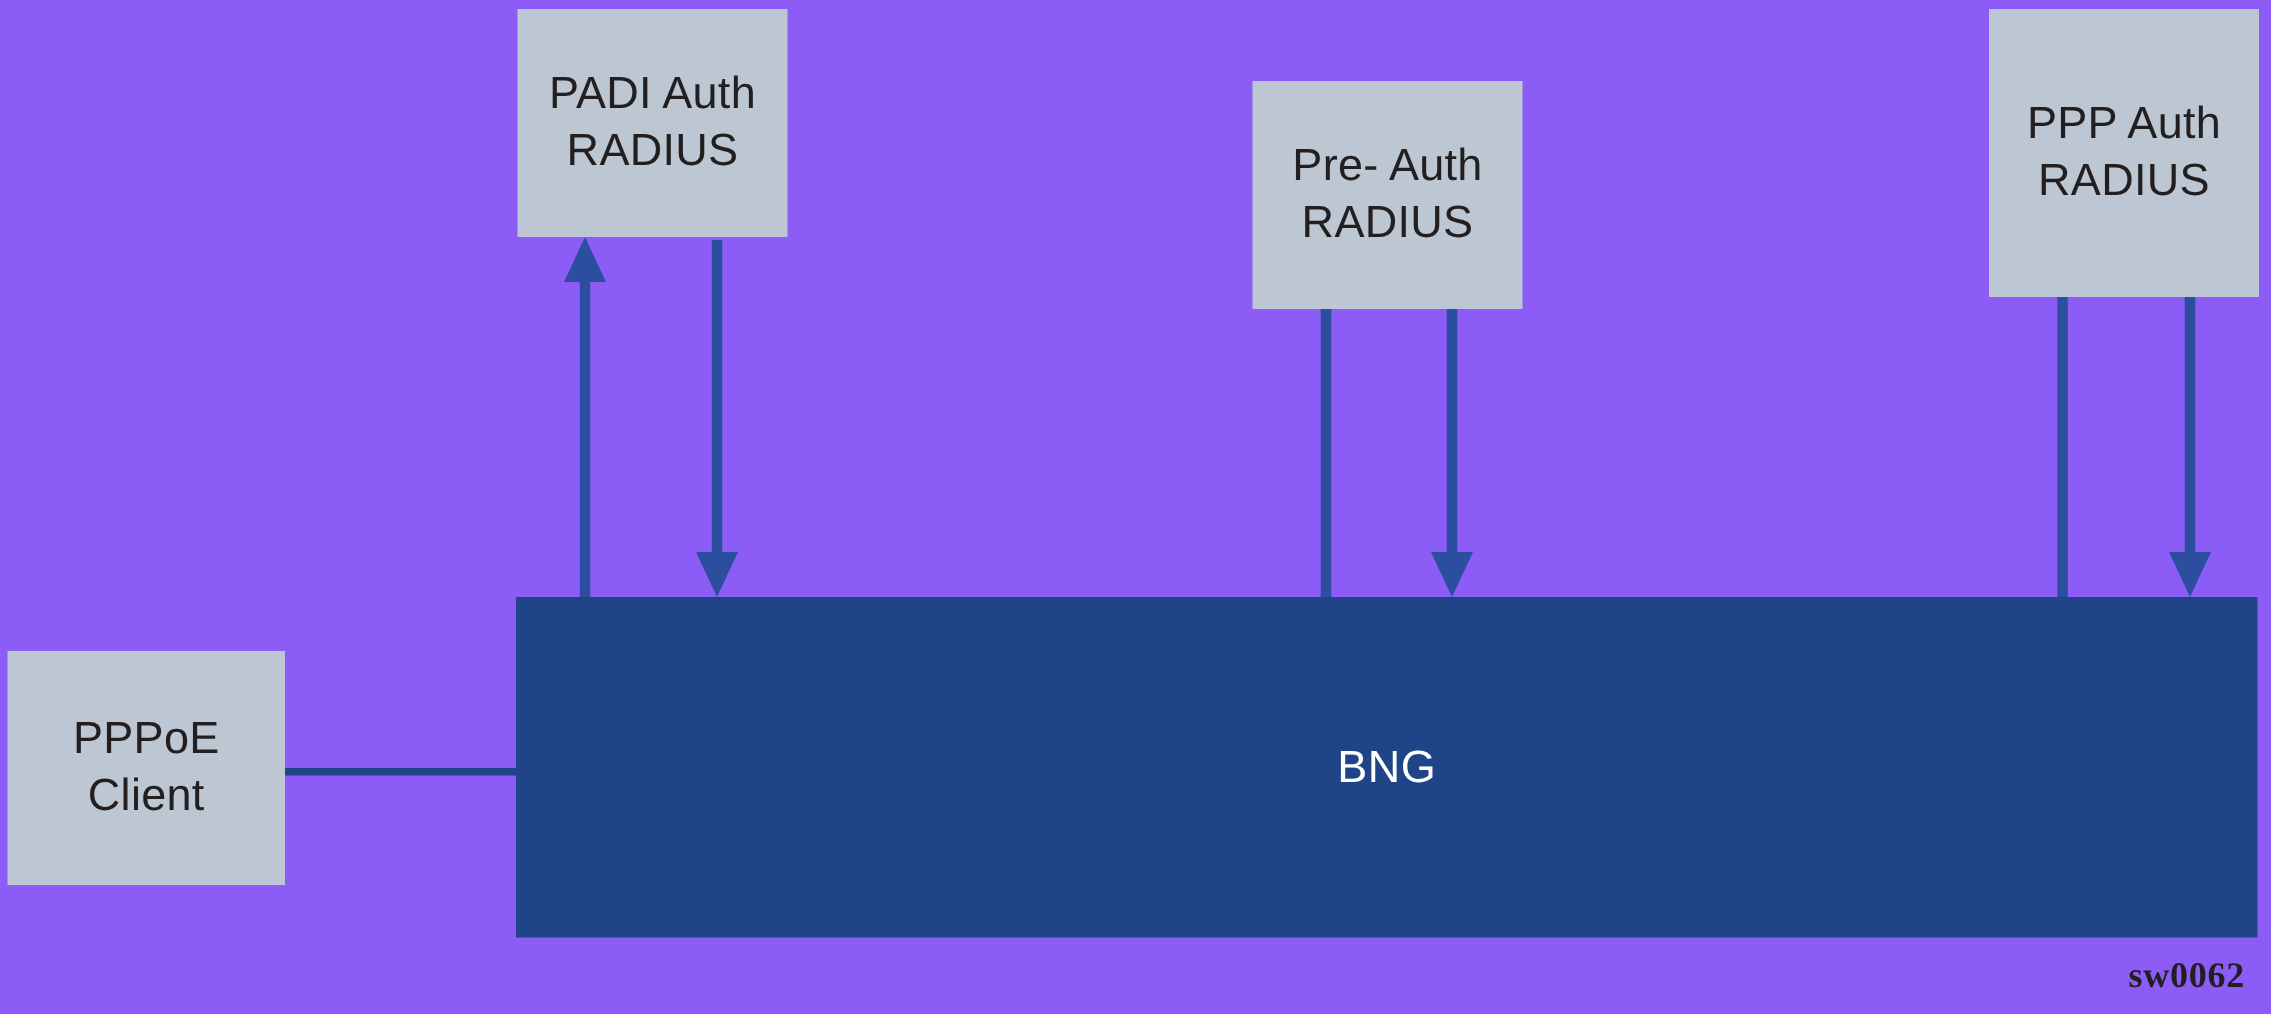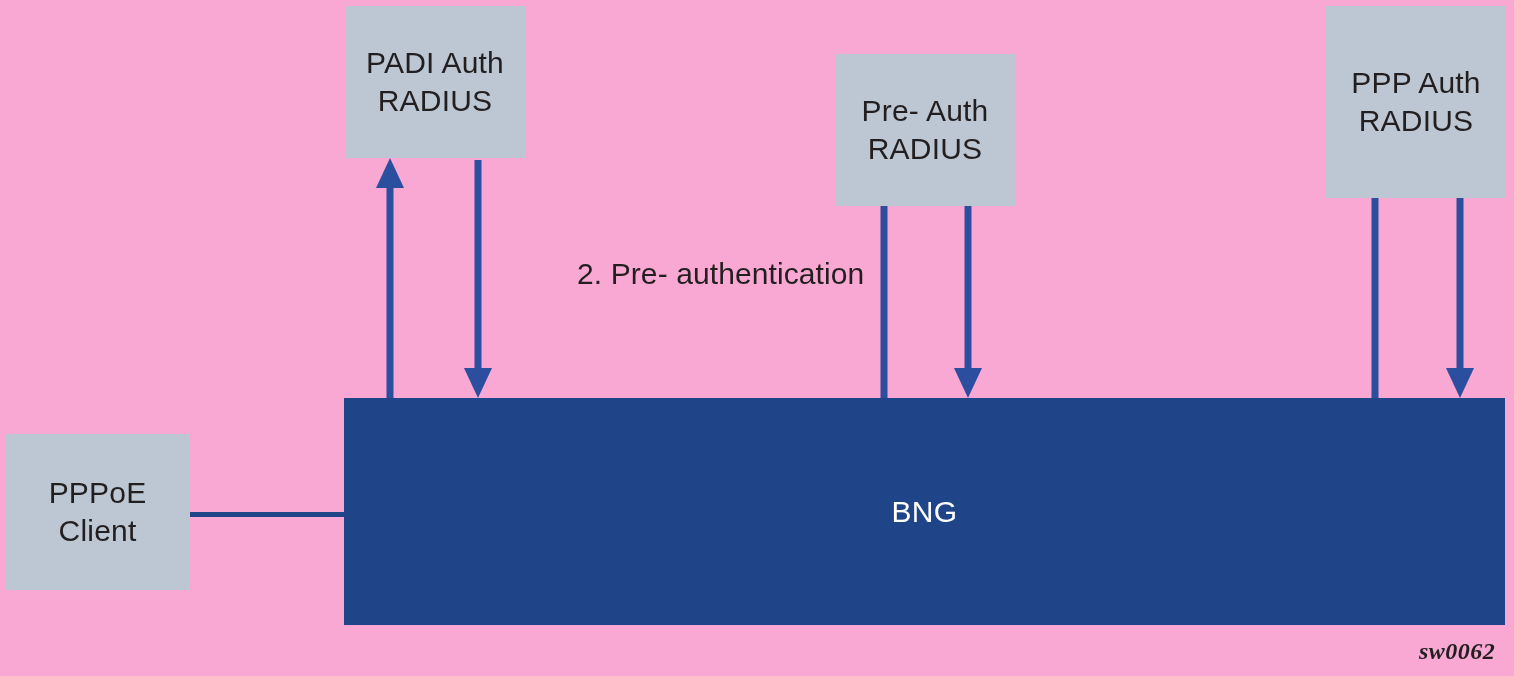--- a/index.html
+++ b/index.html
@@ -7,21 +7,21 @@
     padding: 0;
     background: #ffffff;
   }
   body {
     font-family: "Liberation Sans", sans-serif;
   }
   #canvas {
     position: relative;
     width: 1514px;
     height: 676px;
-    background: #f9a8d4;
+    background: #8b5cf6;
     overflow: hidden;
   }
   .node-box {
     position: absolute;
     background: #bcc7d3;
     display: flex;
     align-items: center;
     justify-content: center;
     text-align: center;
     color: #231f20;
@@ -43,21 +43,20 @@
   .step-label {
     position: absolute;
     color: #231f20;
     font-size: 30px;
     white-space: nowrap;
     letter-spacing: 0.1px;
   }
   .caption {
     position: absolute;
     font-family: "Liberation Serif", serif;
-    font-style: italic;
     font-weight: bold;
     font-size: 24px;
     color: #231f20;
     letter-spacing: 0.5px;
   }
   .client-link {
     position: absolute;
     background: #1f4487;
   }
   svg.arrow-layer {
@@ -115,21 +114,20 @@
   <div class="node-box" style="left:835px; top:6px; width:180px; height:152px;margin-top:48px;">
     <span>Pre- Auth
 RADIUS</span>
   </div>
 
   <div class="node-box" style="left:1326px; top:6px; width:180px; height:192px;">
     <span>PPP Auth
 RADIUS</span>
   </div>
 
-  <div class="step-label" style="left:577px; top:257px;">2. Pre- authentication</div>
 
   <div class="node-box" style="left:5px; top:434px; width:185px; height:156px;">
     <span>PPPoE
 Client</span>
   </div>
 
   <div class="client-link" style="left:190px; top:512px; width:156px; height:5px;"></div>
 
   <div class="bng-box" style="left:344px; top:398px; width:1161px; height:227px;">
     <span>BNG</span>

